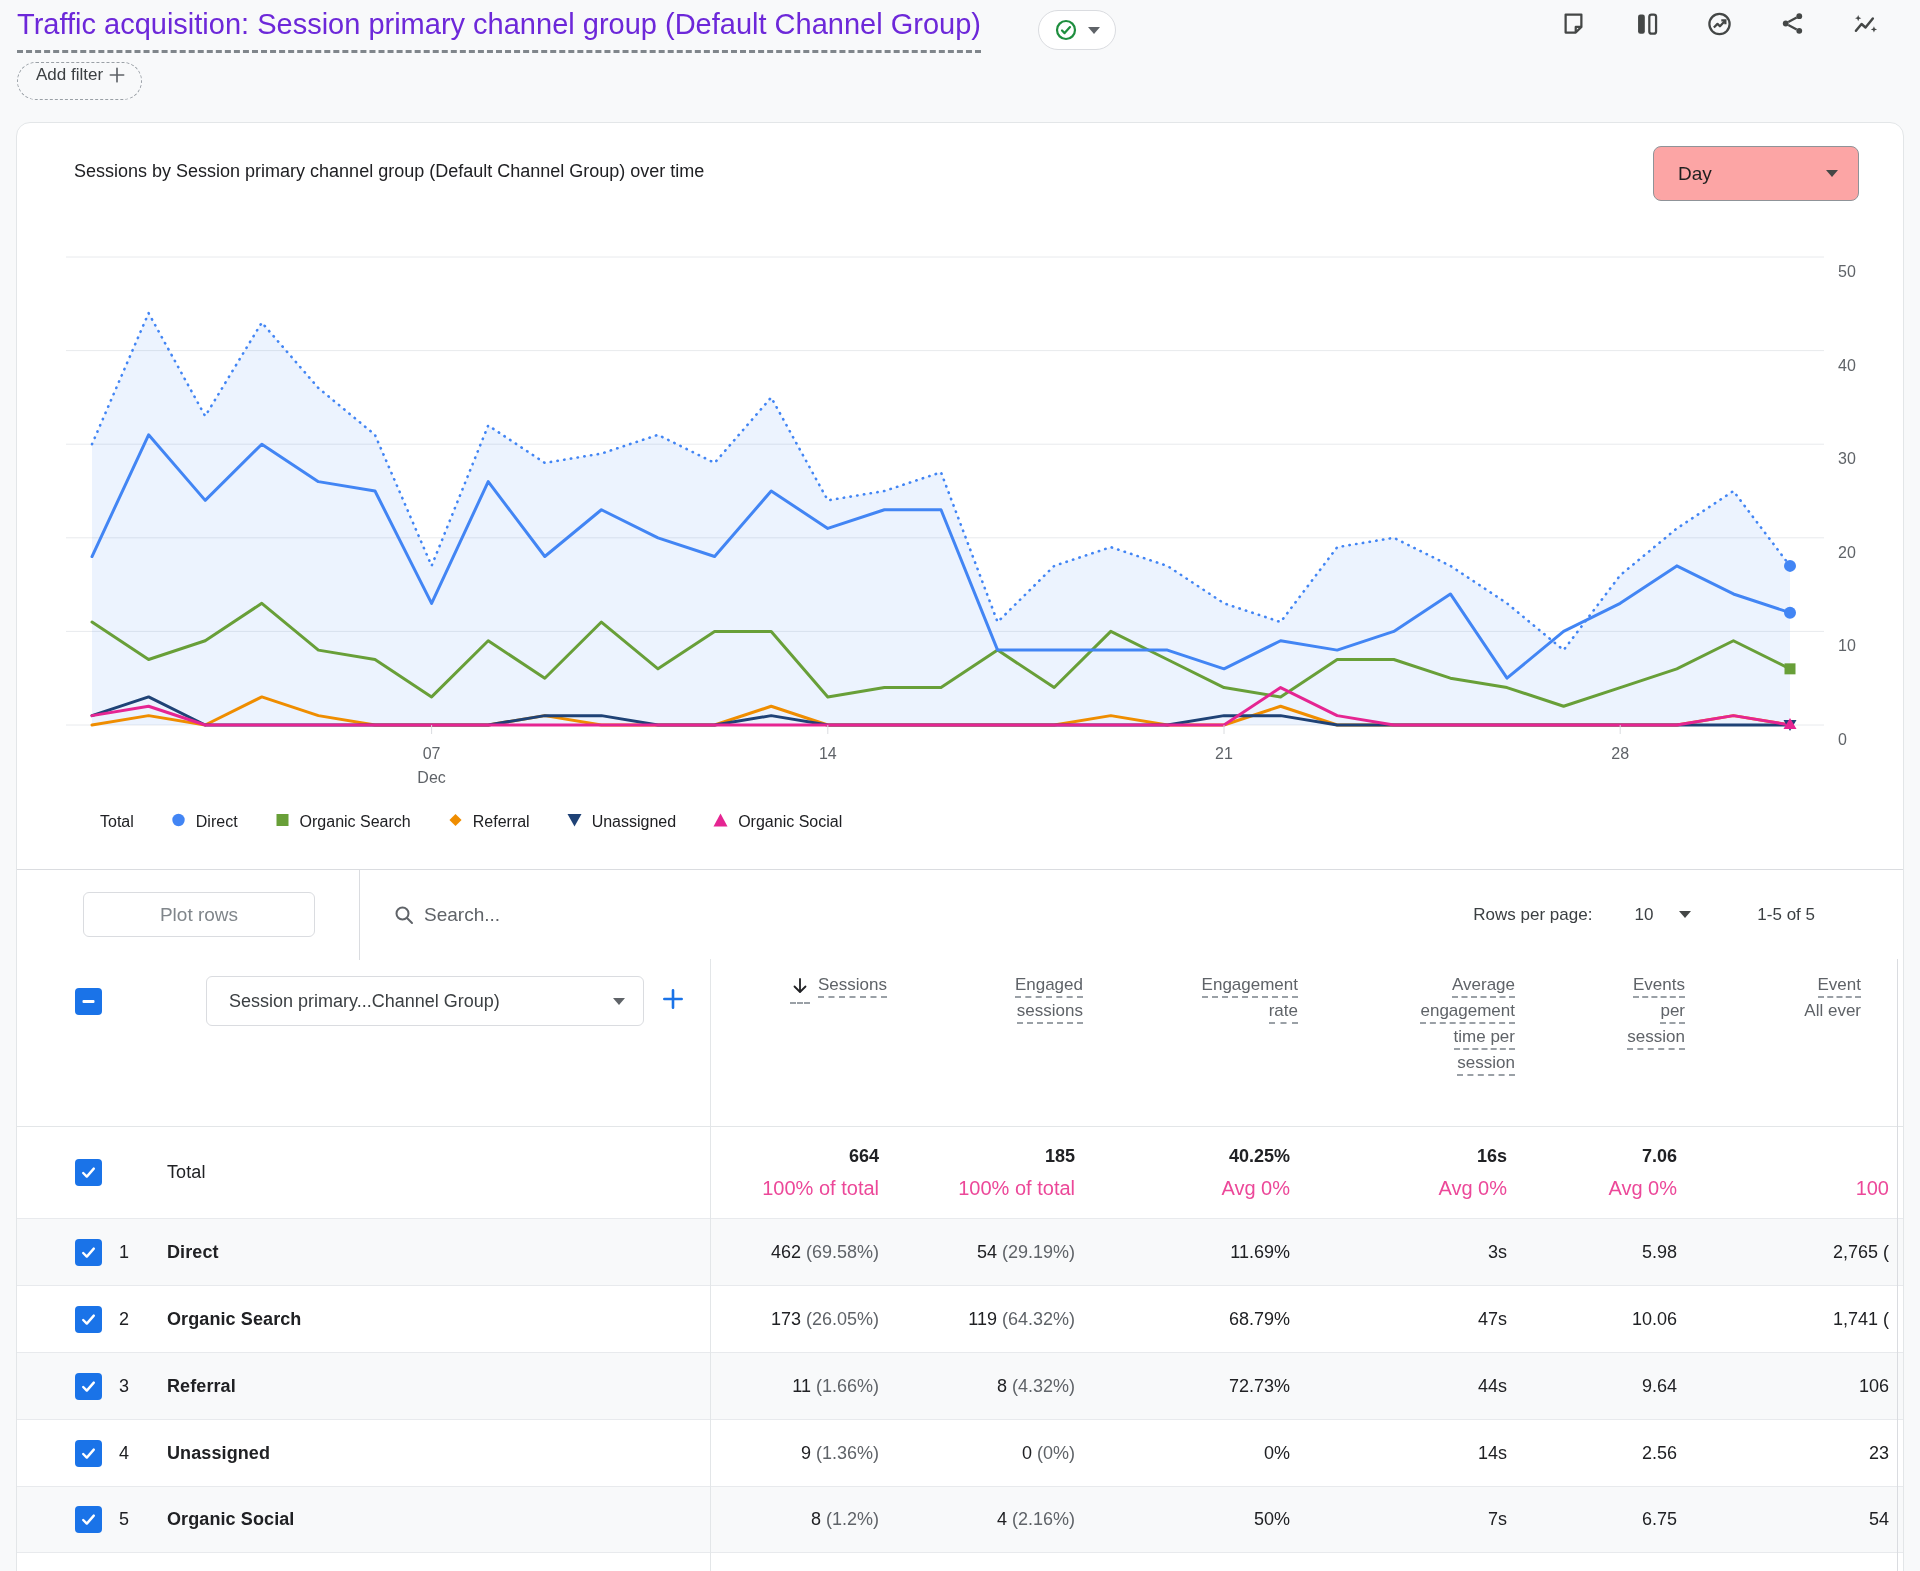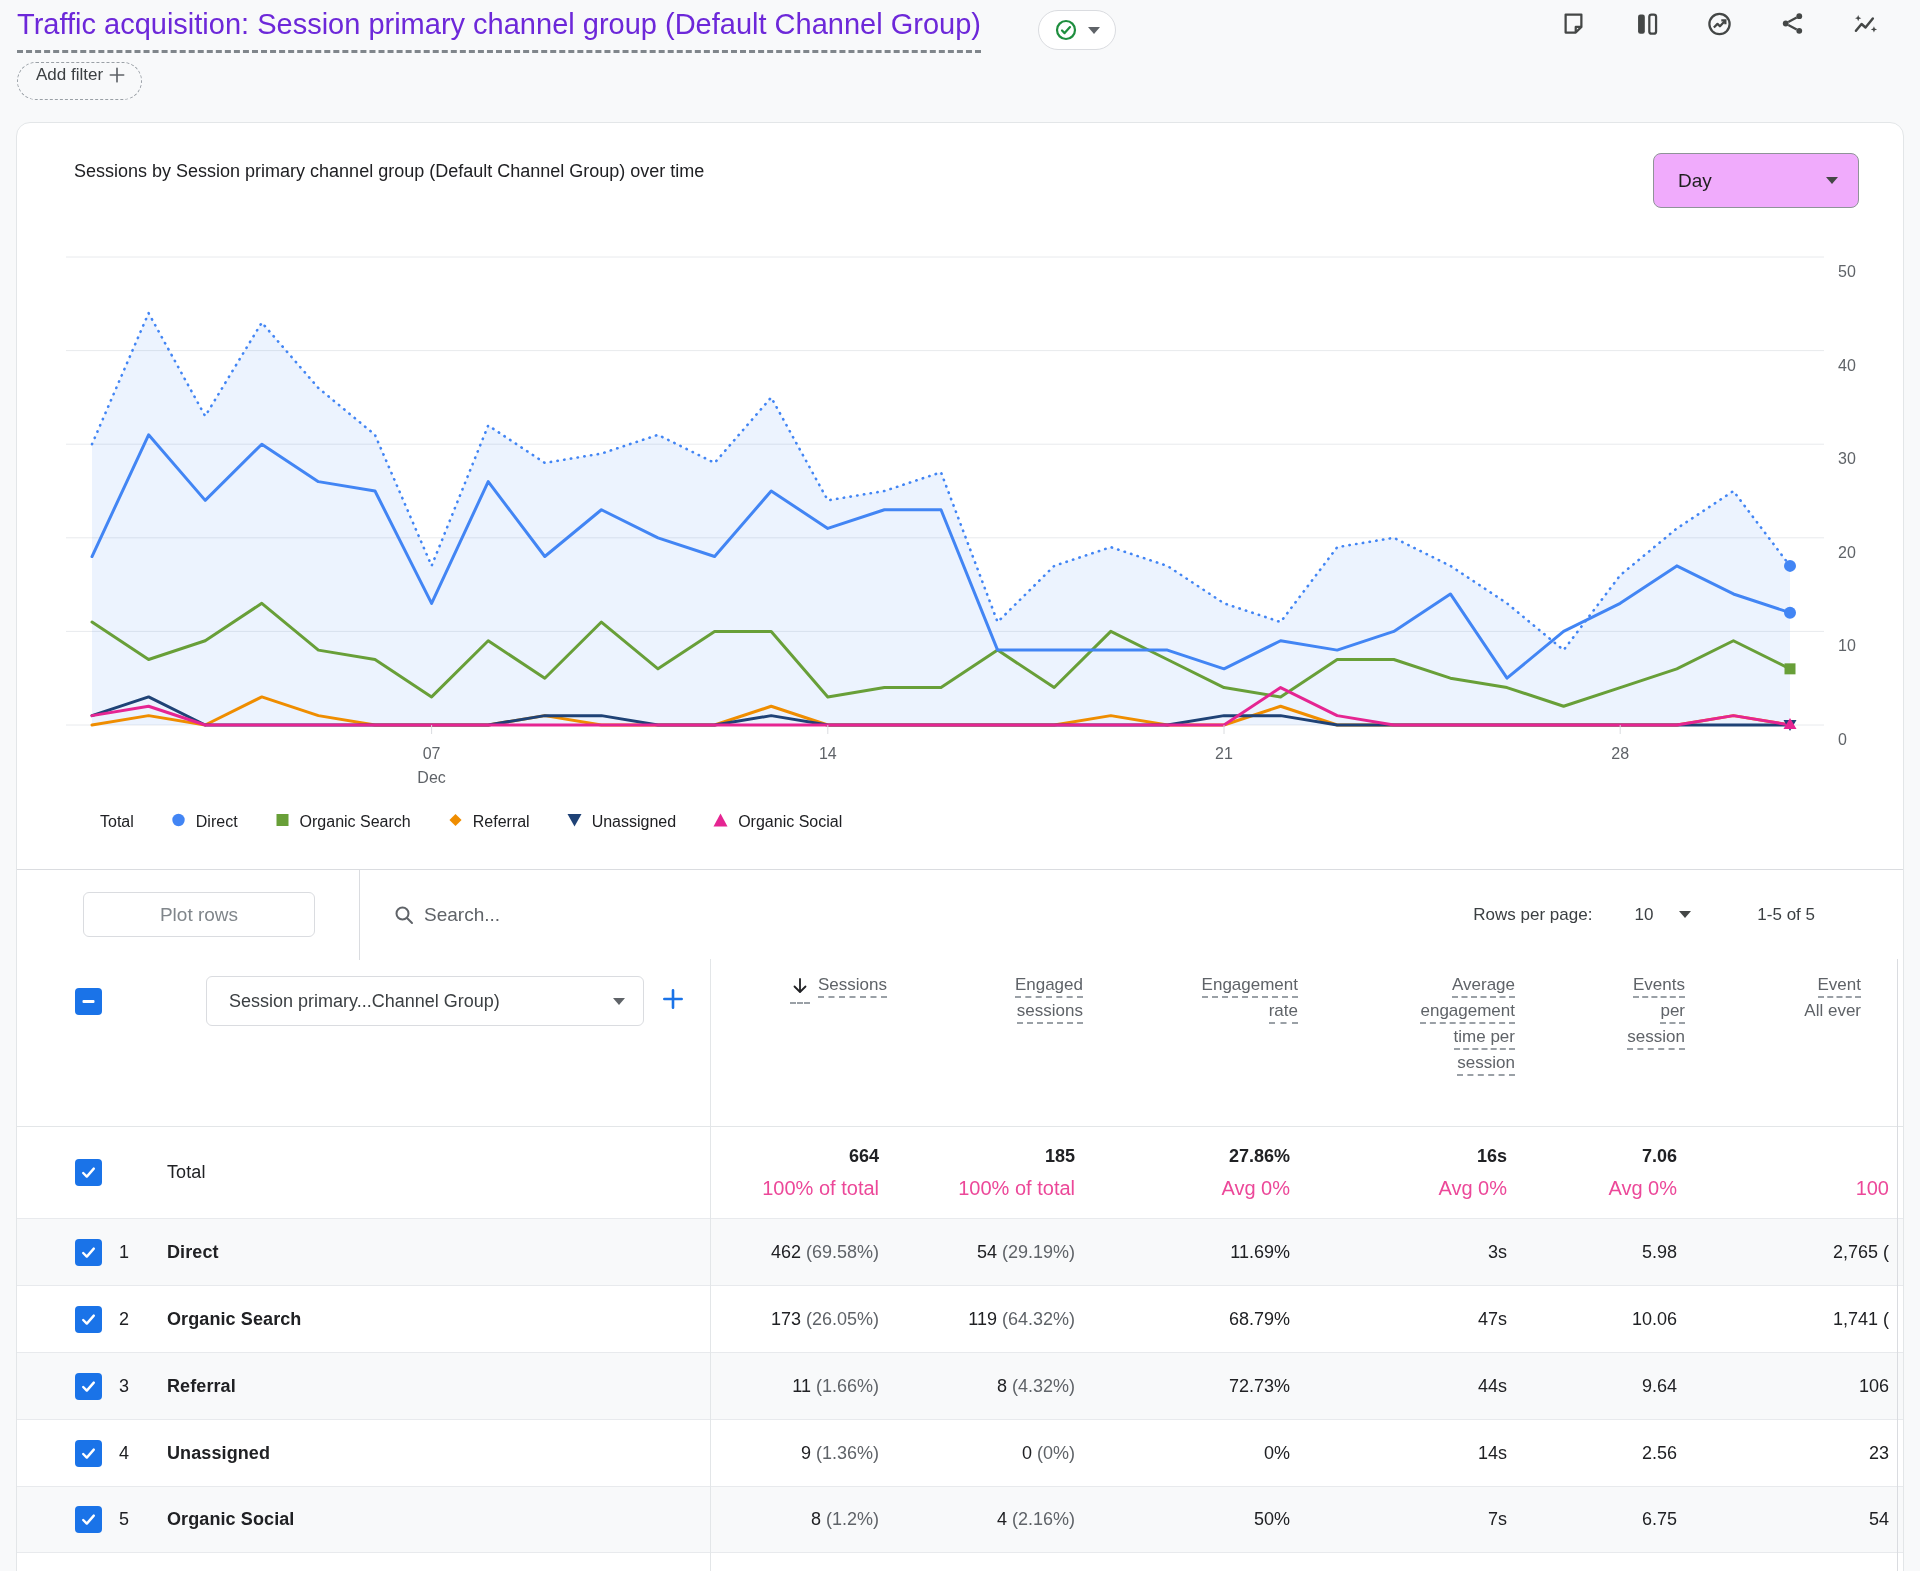--- a/index.html
+++ b/index.html
@@ -20,22 +20,22 @@
   .filter-row { position:relative; height:58px; }
   .add-filter { position:absolute; left:17px; top:2px; height:38px; padding:0 14px 12px 18px; border:1px dashed #9aa0a6;
     border-radius:19px; background:transparent; display:inline-flex; align-items:center; gap:4px;
     font-size:17px; color:#3c4043; cursor:pointer; }
   .add-filter svg { width:20px; height:20px; }
 
   
   .card { position:absolute; left:16px; top:122px; width:1888px; height:1460px; background:#fff;
     border:1px solid #e3e6e8; border-radius:14px 14px 0 0; overflow:hidden; }
   .chart-title { position:absolute; left:57px; top:38px; font-size:18px; color:#202124; }
-  .granularity { position:absolute; right:44px; top:30px; width:206px; height:55px; border:1px solid #8f9398;
-    border-radius:8px; background:#f0abfc; display:flex; align-items:center; justify-content:space-between;
+  .granularity { position:absolute; right:44px; top:23px; width:206px; height:55px; border:1px solid #8f9398;
+    border-radius:8px; background:#fca5a5; display:flex; align-items:center; justify-content:space-between;
     padding:0 20px 0 24px; font-size:19px; color:#1f1f1f; cursor:pointer; }
   .granularity .caret { border-top-color:#444746; }
 
   .chart-wrap { position:absolute; left:49px; top:88px; width:1839px; height:592px; }
 
   .legend { position:absolute; left:57px; top:688px; display:flex; gap:36px; align-items:center; list-style:none; }
   .legend li { display:flex; align-items:center; gap:9px; font-size:16px; color:#202124; }
   .legend svg { width:17px; height:17px; }
 
   
@@ -300,21 +300,21 @@
       <div class="cell-name total">Total</div>
       <div class="m-cell">
         <span class="main">664</span>
         <span class="sub">100% of total</span>
       </div>
       <div class="m-cell">
         <span class="main">185</span>
         <span class="sub">100% of total</span>
       </div>
       <div class="m-cell">
-        <span class="main">27.86%</span>
+        <span class="main">40.25%</span>
         <span class="sub">Avg 0%</span>
       </div>
       <div class="m-cell">
         <span class="main">16s</span>
         <span class="sub">Avg 0%</span>
       </div>
       <div class="m-cell">
         <span class="main">7.06</span>
         <span class="sub">Avg 0%</span>
       </div>

